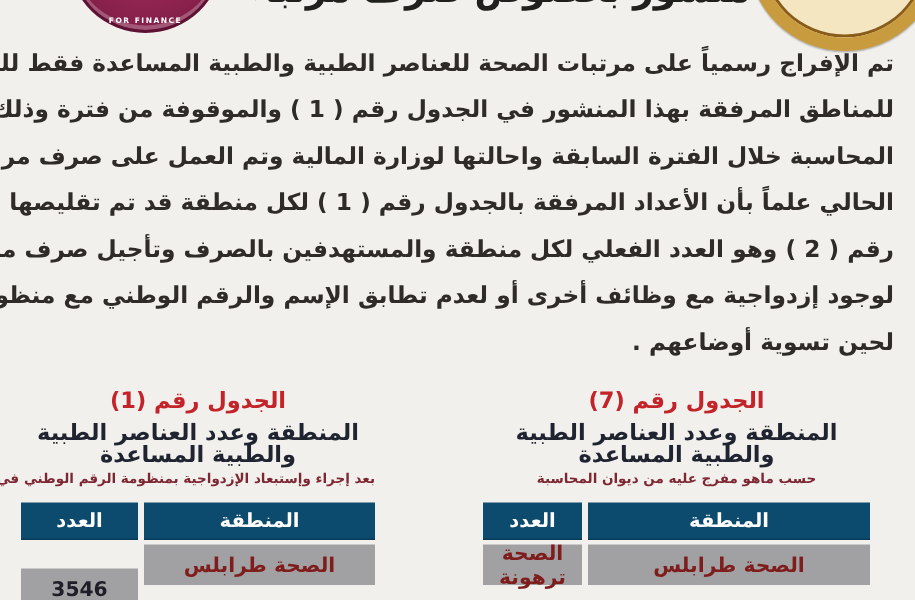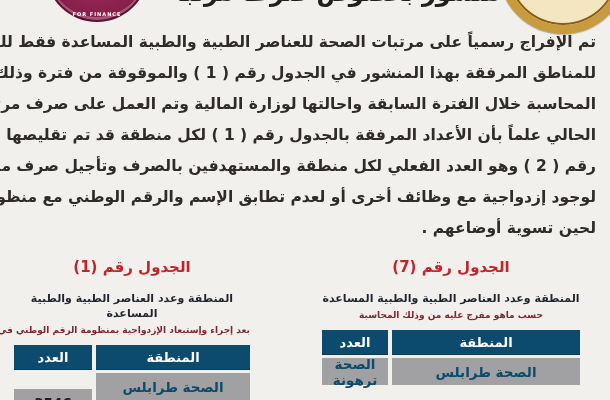--- a/index.html
+++ b/index.html
@@ -54,39 +54,39 @@
     -moz-text-align-last:justify;
     text-align-last:justify;
   }
   .pline.last{text-align:right;text-align-last:right;}
 
   
   .tblock{position:absolute;top:257px;direction:rtl;text-align:center;}
   .tblock.right{left:322px;width:258px;}
   .tblock.left{left:14px;width:236px;}
   .tbl-title{color:#c3242a;font-size:15px;font-weight:bold;line-height:20px;}
-  .tbl-sub{color:#1f2430;font-size:11px;font-weight:bold;line-height:15px;margin-top:14px;}
+  .tbl-sub{color:#1f2430;font-size:15px;font-weight:bold;line-height:15px;margin-top:4px;}
   .tbl-note{color:#7d2733;font-size:9px;font-weight:bold;line-height:13px;margin-top:3px;white-space:nowrap;}
   .tbl{
     display:grid;direction:rtl;
     column-gap:4px;row-gap:3px;
     margin-top:8px;
   }
   .tblock.right .tbl{grid-template-columns:1fr 66px;}
   .tblock.left  .tbl{grid-template-columns:1fr 78px;}
   .cell{
     display:flex;align-items:center;justify-content:center;
     font-weight:bold;
   }
   .cell.head{
     background:#0c4a6e;color:#ffffff;height:25px;font-size:13px;
     box-shadow:inset 0 -1px 0 rgba(0,0,0,.2);
   }
   .cell.data{
-    background:#a1a1a3;color:#0c4a6e;height:27px;font-size:13.5px;
+    background:#a1a1a3;color:#7f1d1d;height:27px;font-size:13.5px;
   }
   .cell.num{font-family:"DejaVu Sans",sans-serif;color:#1e1e28;margin-top:16px;}
 </style>
 </head>
 <body>
 
 <div class="page">
 
   <div class="seal-left">
     <span class="ring-text">FOR FINANCE</span>
@@ -102,21 +102,21 @@
     <div class="pline">المحاسبة خلال الفترة السابقة واحالتها لوزارة المالية وتم العمل على صرف مرتباتهم مع مرتبات شهر 7</div>
     <div class="pline">الحالي علماً بأن الأعداد المرفقة بالجدول رقم ( 1 ) لكل منطقة قد تم تقليصها للأعداد المدرجة بالجدول</div>
     <div class="pline">رقم ( 2 ) وهو العدد الفعلي لكل منطقة والمستهدفين بالصرف وتأجيل صرف مرتبات باقي العناصر إما</div>
     <div class="pline">لوجود إزدواجية مع وظائف أخرى أو لعدم تطابق الإسم والرقم الوطني مع منظومة مشروع الرقم الوطني</div>
     <div class="pline last">لحين تسوية أوضاعهم .</div>
   </div>
 
   <div class="tblock right">
     <div class="tbl-title">الجدول رقم (7)</div>
     <div class="tbl-sub">المنطقة وعدد العناصر الطبية  والطبية المساعدة</div>
-    <div class="tbl-note">حسب ماهو مفرج عليه من وذلك المحاسبة</div>
+    <div class="tbl-note">حسب ماهو مفرج عليه من ديوان المحاسبة</div>
     <div class="tbl">
       <div class="cell head">المنطقة</div>
       <div class="cell head">العدد</div>
       <div class="cell data">الصحة طرابلس</div>
       <div class="cell data">الصحة ترهونة</div>
       <div class="cell data num">2160</div>
     </div>
   </div>
 
   <div class="tblock left">

